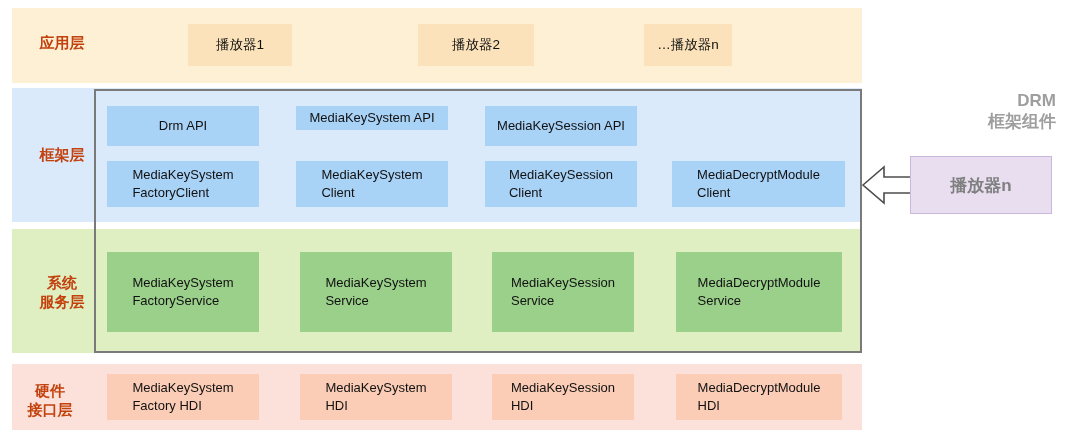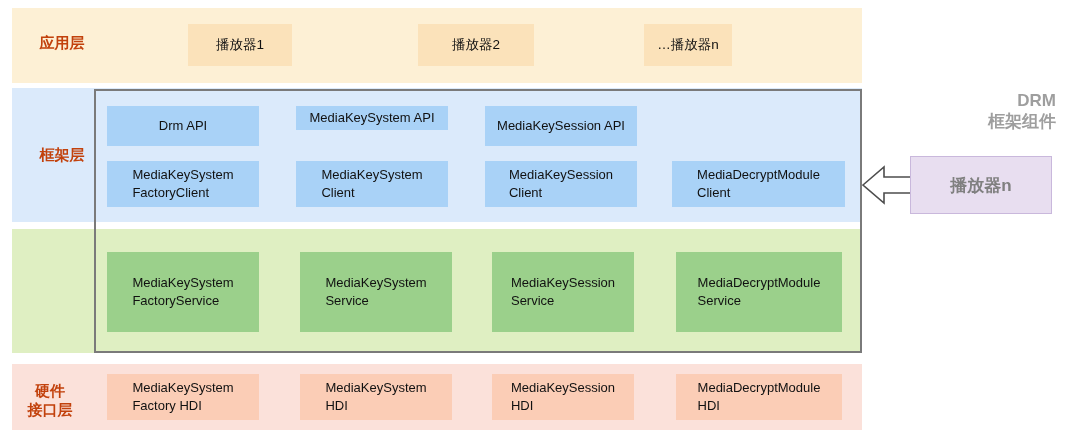--- a/index.html
+++ b/index.html
@@ -121,20 +121,22 @@
   <div class="box box-fw" style="left:107px; top:161px; width:152px; height:46px;">MediaKeySystem
 FactoryClient</div>
   <div class="box box-fw" style="left:296px; top:161px; width:152px; height:46px;">MediaKeySystem
 Client</div>
   <div class="box box-fw" style="left:485px; top:161px; width:152px; height:46px;">MediaKeySession
 Client</div>
   <div class="box box-fw" style="left:672px; top:161px; width:173px; height:46px;">MediaDecryptModule
 Client</div>
 
   <div class="band sys-band"></div>
+  <div class="band-label" style="left:14px; top:274px; width:96px;">系统
+服务层</div>
 
   <div class="box box-sys" style="left:107px; top:252px; width:152px; height:80px;">MediaKeySystem
 FactoryService</div>
   <div class="box box-sys" style="left:300px; top:252px; width:152px; height:80px;">MediaKeySystem
 Service</div>
   <div class="box box-sys" style="left:492px; top:252px; width:142px; height:80px;">MediaKeySession
 Service</div>
   <div class="box box-sys" style="left:676px; top:252px; width:166px; height:80px;">MediaDecryptModule
 Service</div>
 

